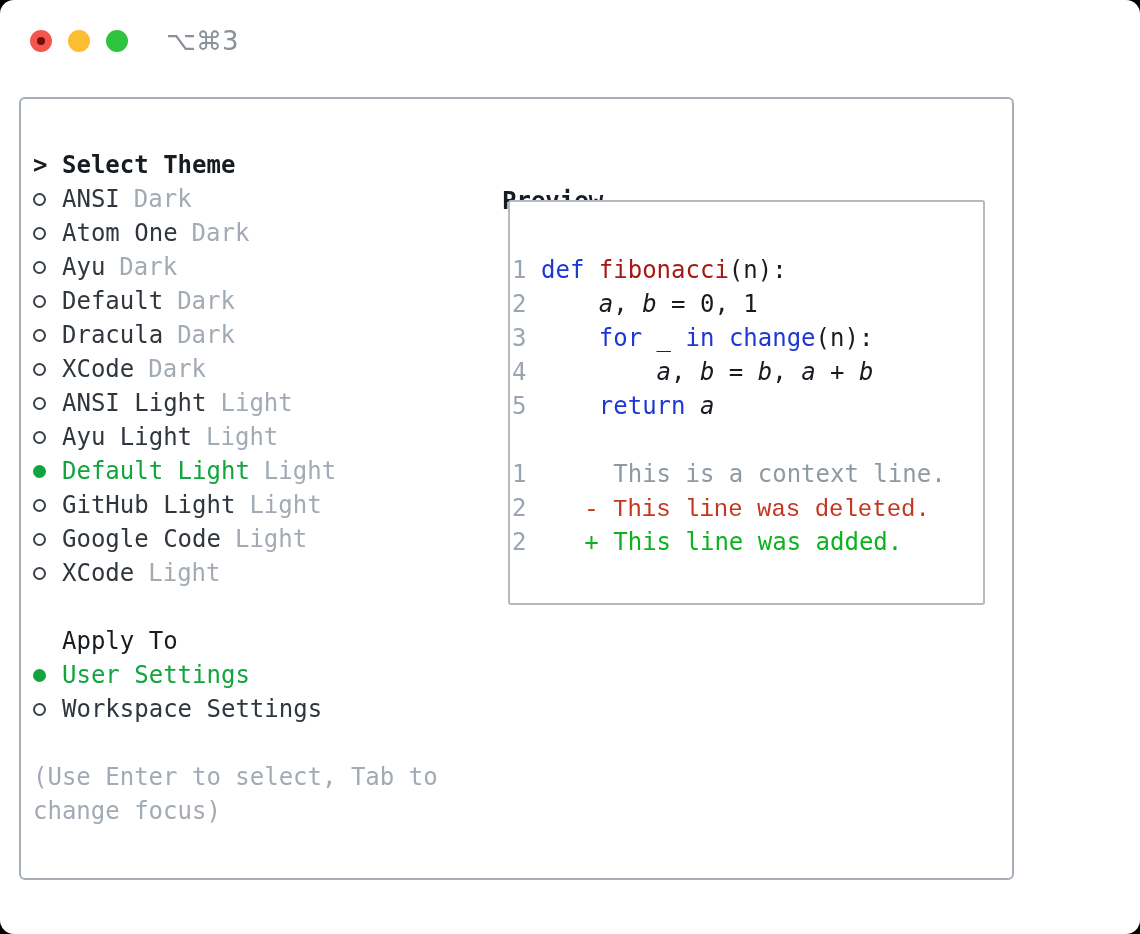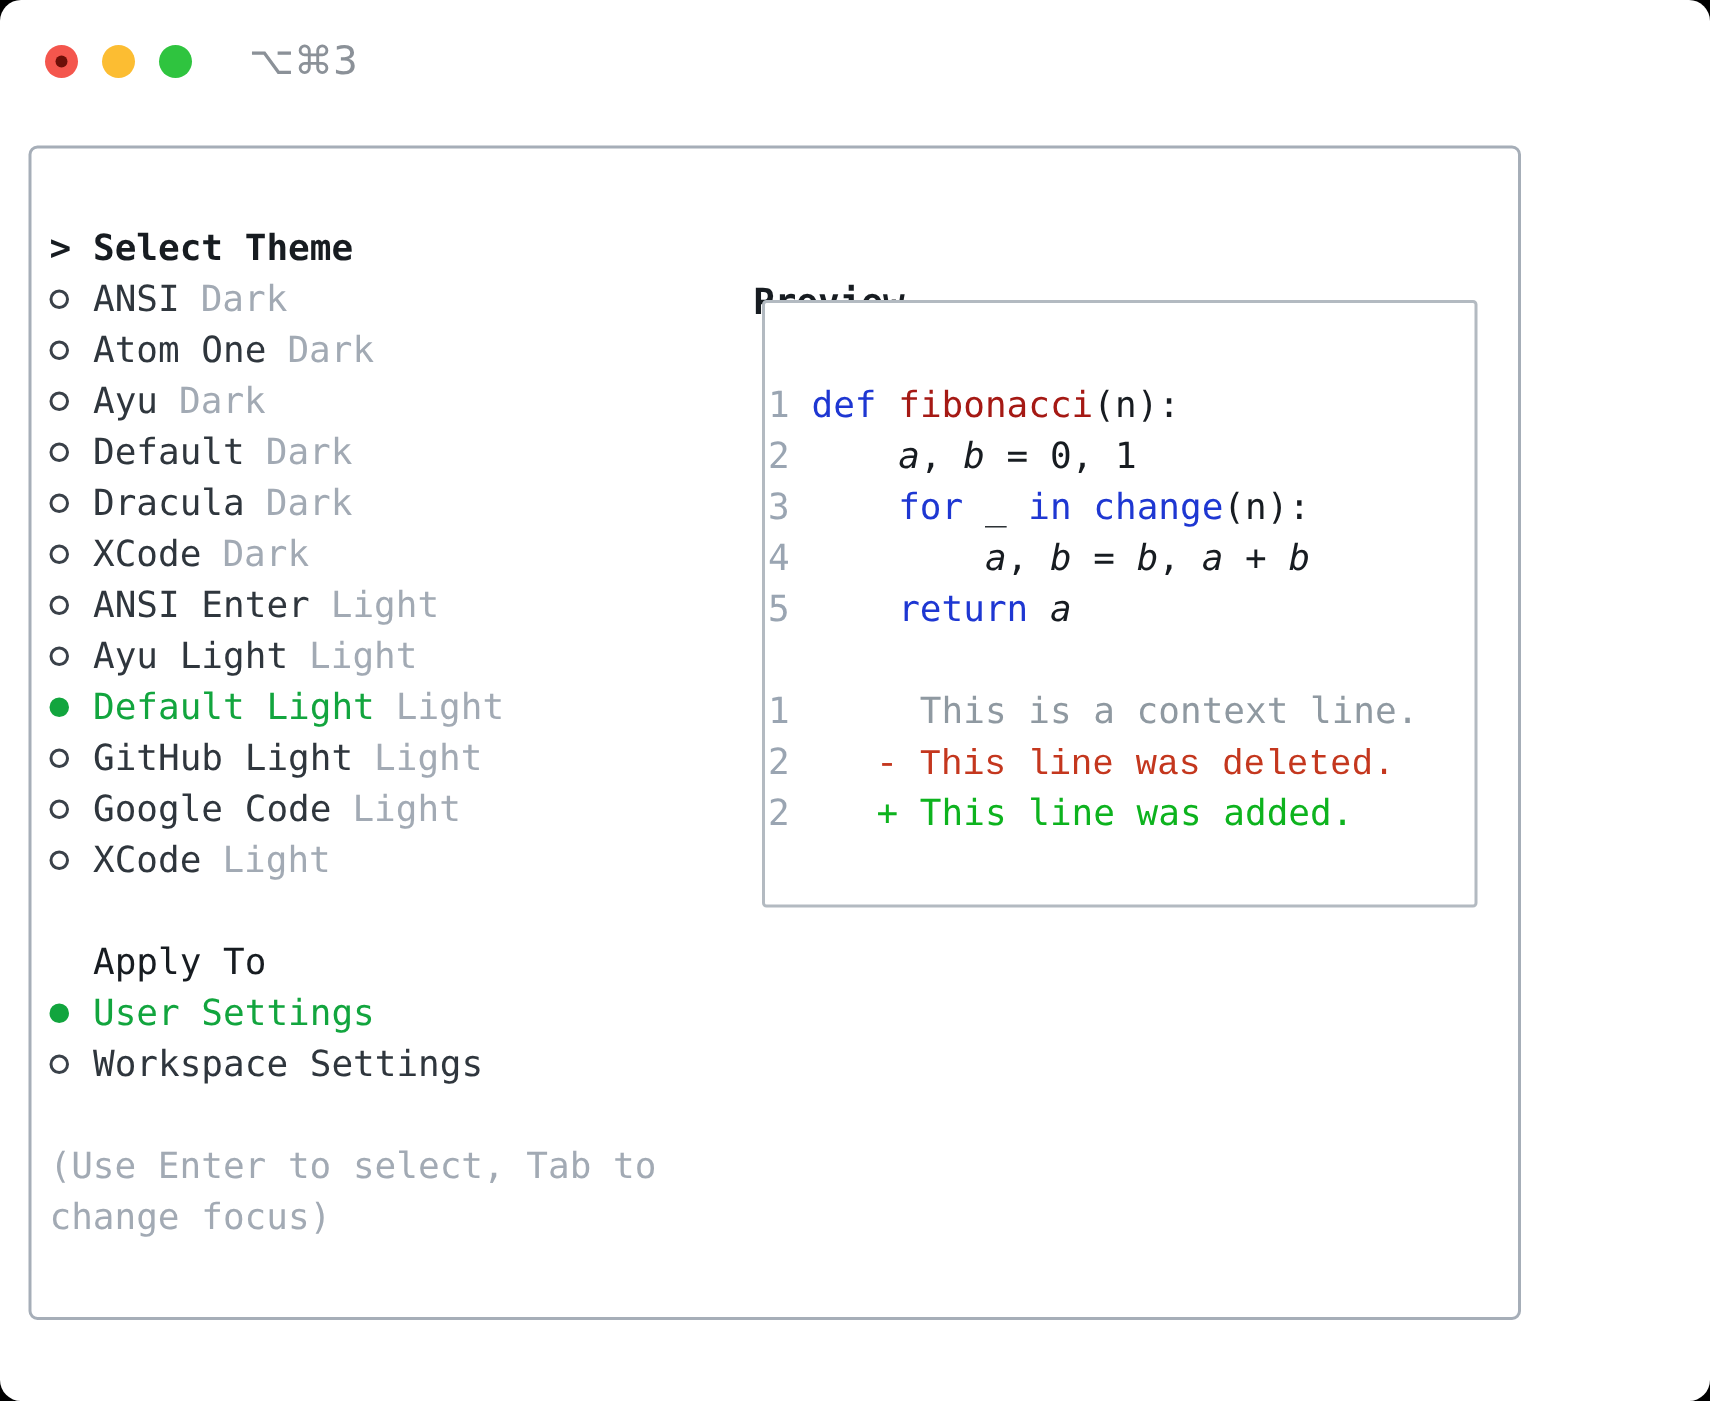--- a/index.html
+++ b/index.html
@@ -119,21 +119,21 @@
               <span class="pre">
                 <span class="bullet"></span>
               </span>
               <span class="name">XCode</span>
               <span class="suffix">Dark</span>
             </div>
             <div class="row option">
               <span class="pre">
                 <span class="bullet"></span>
               </span>
-              <span class="name">ANSI Enter</span>
+              <span class="name">ANSI Light</span>
               <span class="suffix">Light</span>
             </div>
             <div class="row option">
               <span class="pre">
                 <span class="bullet"></span>
               </span>
               <span class="name">Ayu Light</span>
               <span class="suffix">Light</span>
             </div>
             <div class="row option">

